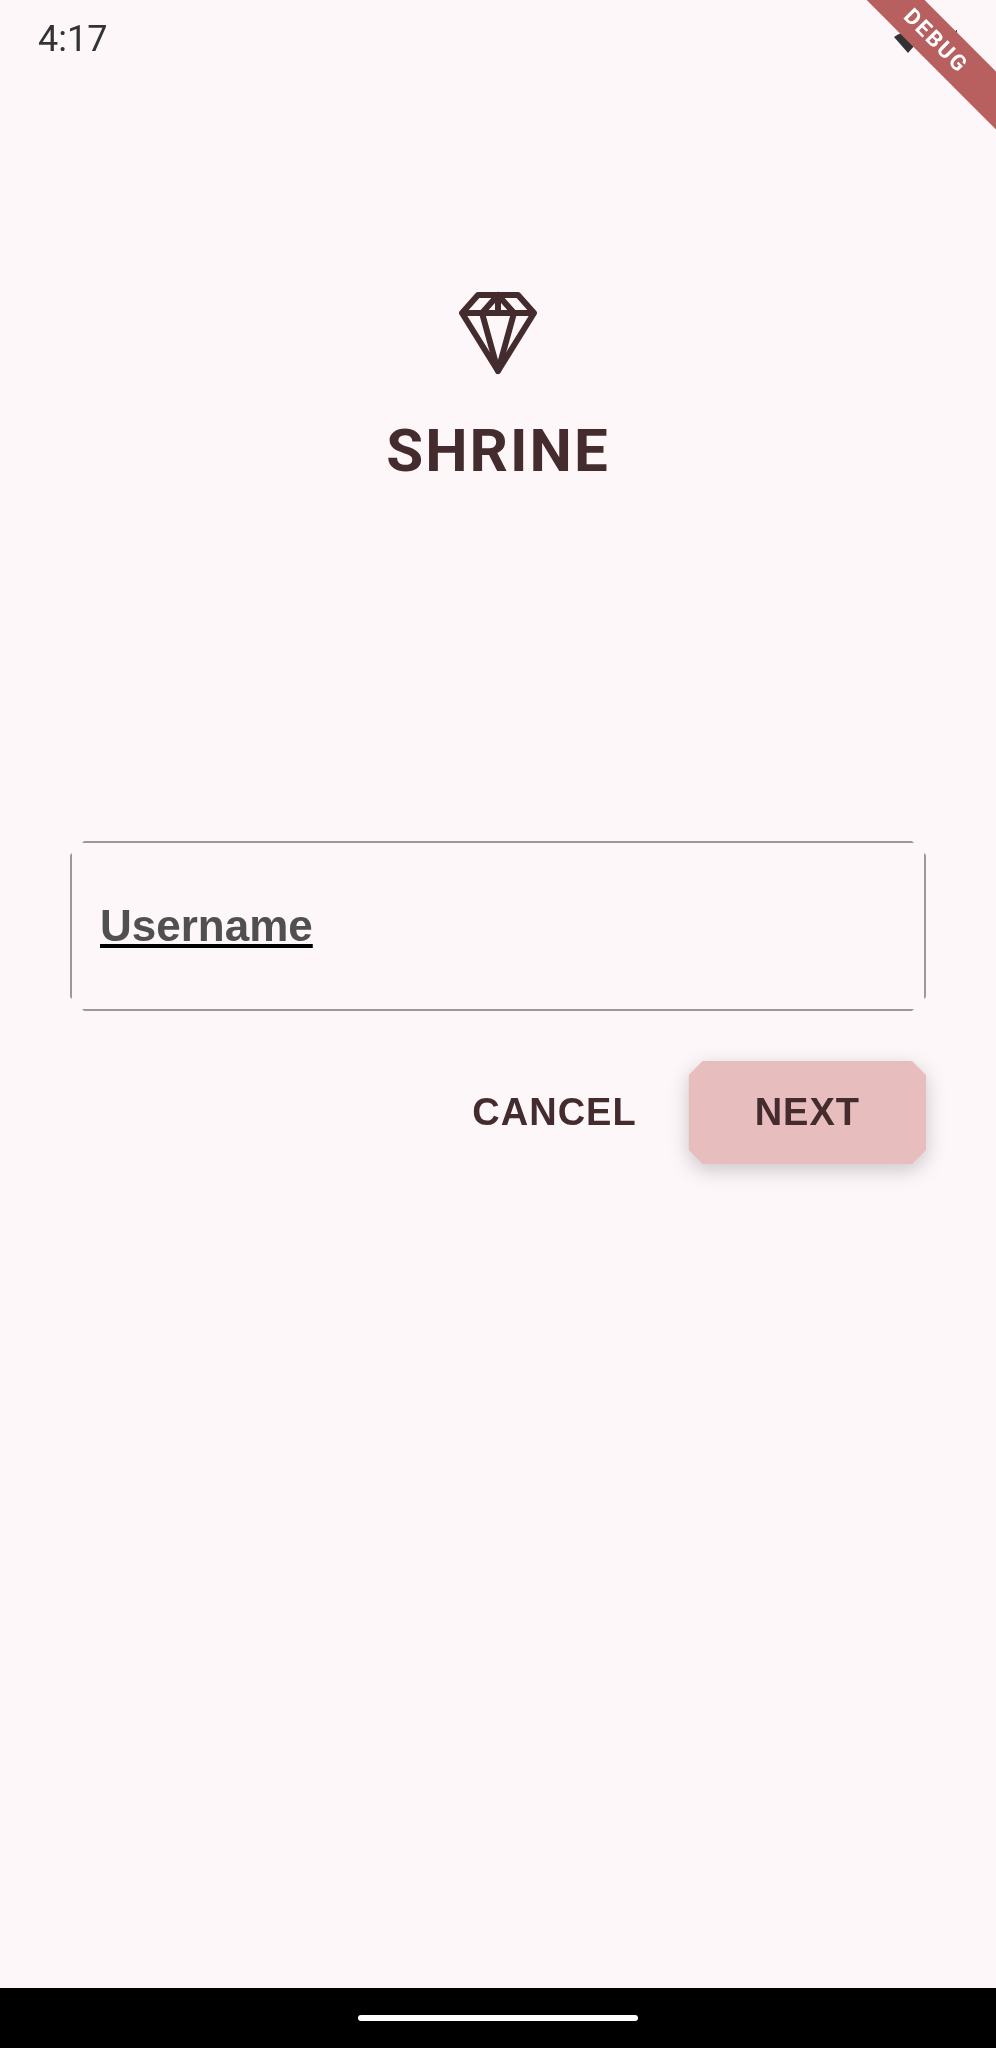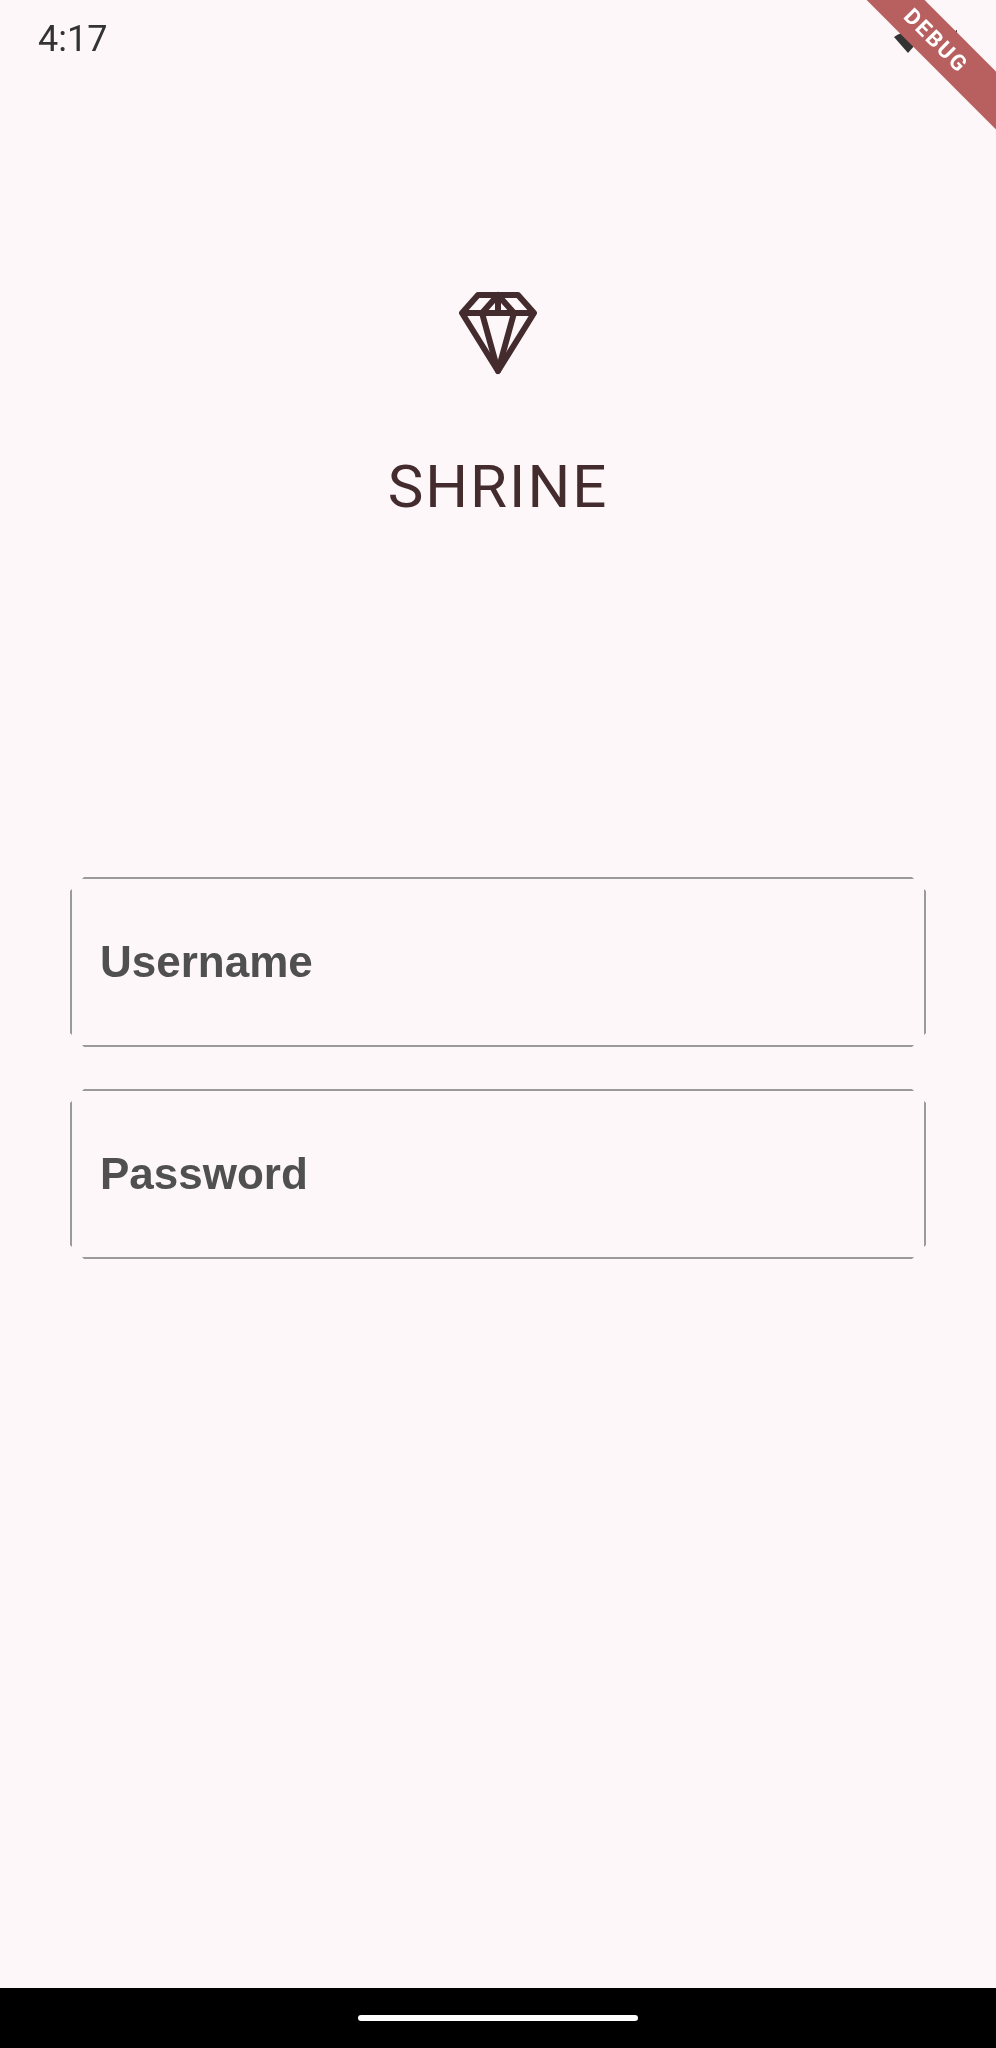--- a/index.html
+++ b/index.html
@@ -57,41 +57,42 @@
     
     .logo-section {
       display: flex;
       flex-direction: column;
       align-items: center;
       margin-top: 225px;
     }
     
     .app-title {
       font-size: 60px;
-      font-weight: 400;
+      font-weight: 700;
       color: #442C2E;
       letter-spacing: 2px;
-      margin-top: 70px;
+      margin-top: 34px;
       text-align: right;
     }
     
     .form-section {
       margin-top: 355px;
     }
     
     .input-field {
       width: 100%;
       height: 170px;
       background: transparent;
       border: 2px solid #9A9A9A;
       clip-path: polygon(14px 0, calc(100% - 14px) 0, 100% 14px, 100% calc(100% - 14px), calc(100% - 14px) 100%, 14px 100%, 0 calc(100% - 14px), 0 14px);
       padding: 0 28px;
       display: flex;
       align-items: center;
       margin-bottom: 42px;
+      text-decoration: underline;
     }
     
     .input-field input {
       width: 100%;
       border: none;
       background: transparent;
       font-size: 44px;
       font-weight: 600;
       color: #505050;
       outline: none;
@@ -191,22 +192,25 @@
         </g>
       </svg>
     </span>
     <h1 class="app-title">SHRINE</h1>
   </div>
 
   <div class="form-section">
     <div class="input-field">
       <input type="text" placeholder="Username" style="">
     </div>
-    <div class="input-field">
-      <input type="password" placeholder="Password" style="">
+
+    <div class="button-row">
+      <button class="btn-cancel">CANCEL</button>
+      <div class="next-wrapper">
+        <button class="btn-next">NEXT</button>
+      </div>
     </div>
-
   </div>
 </div>
 
 <div class="bottom-nav">
   <div class="nav-indicator"></div>
 </div>
 
 </body></html>

